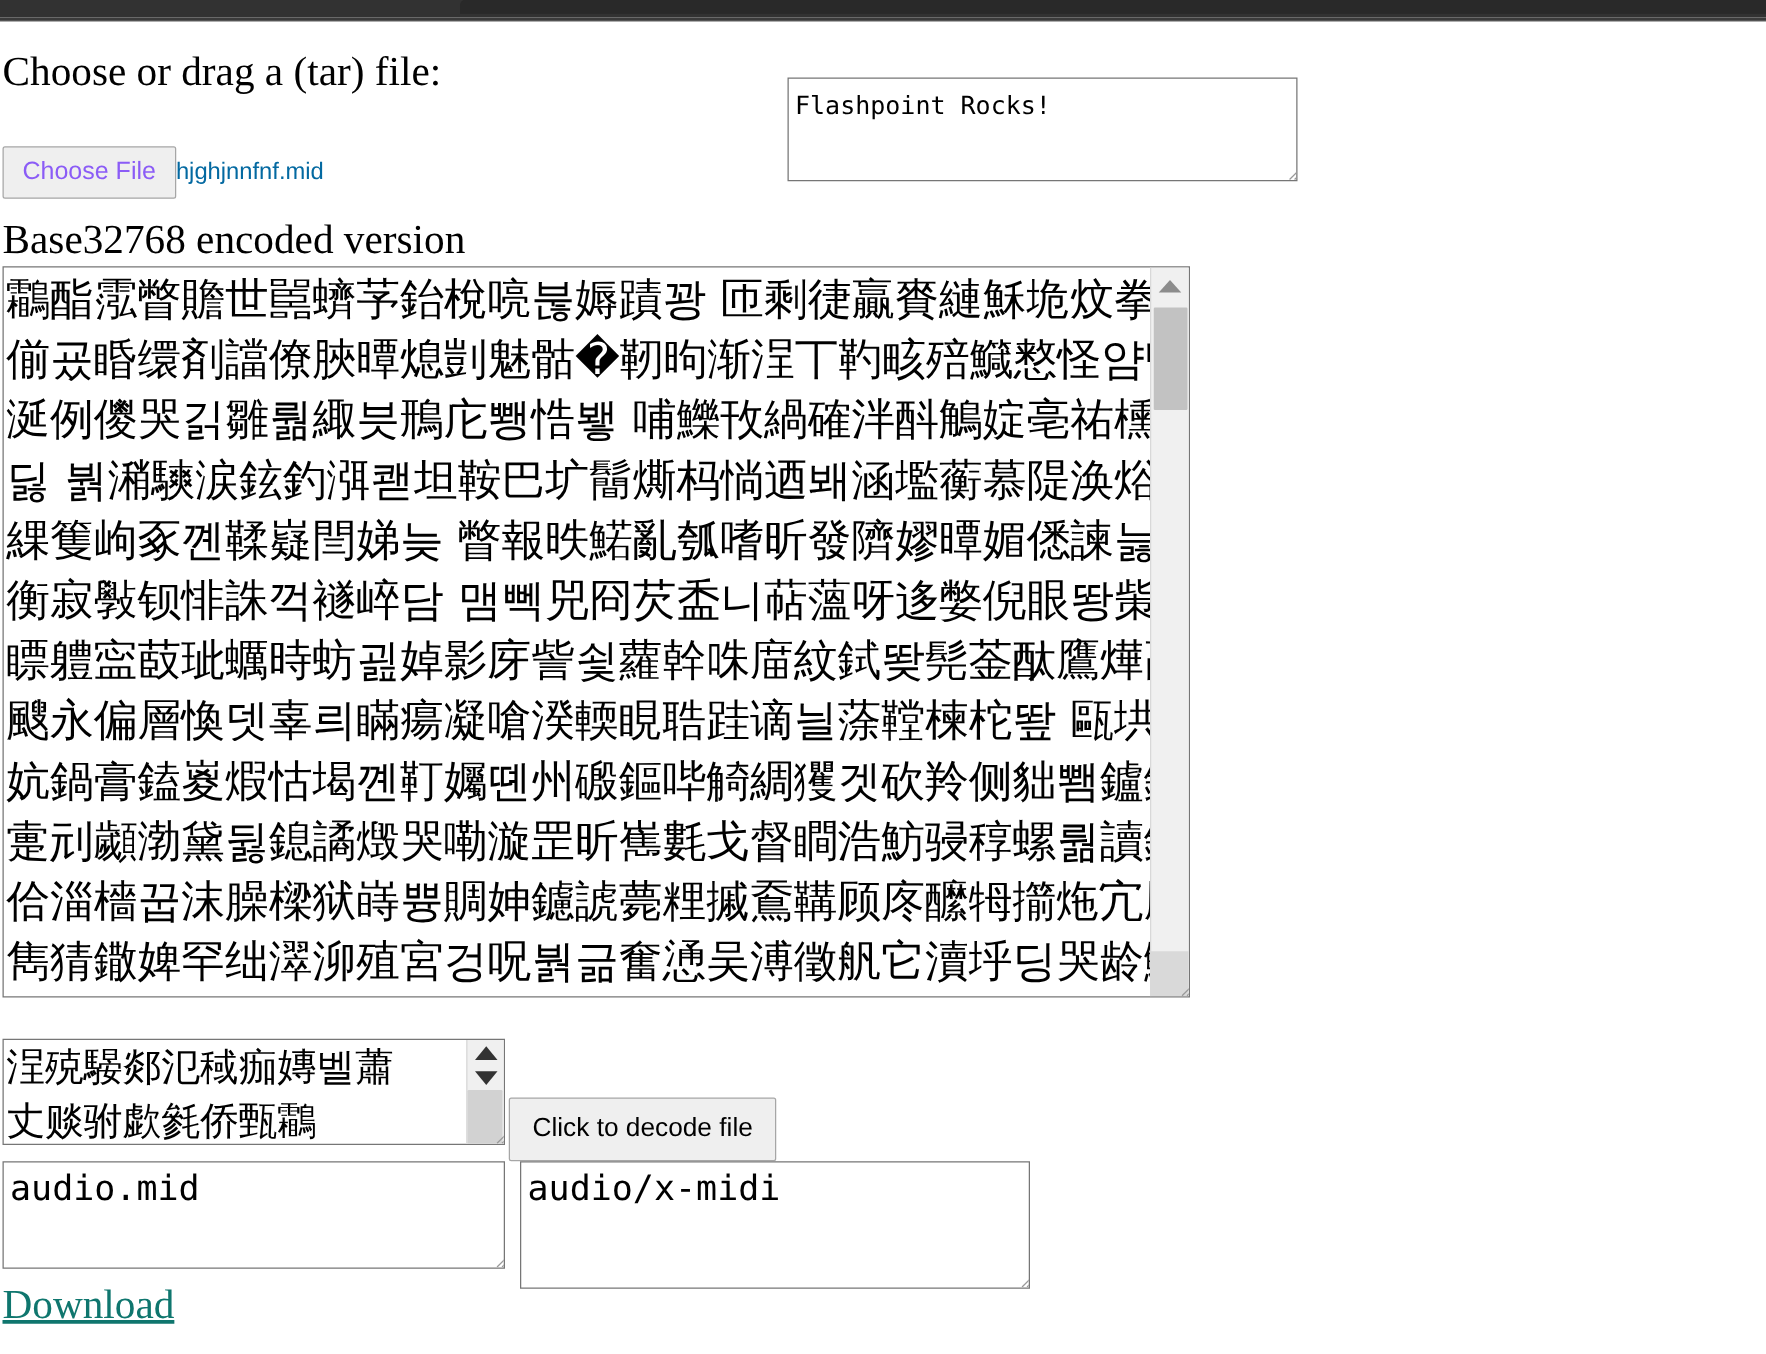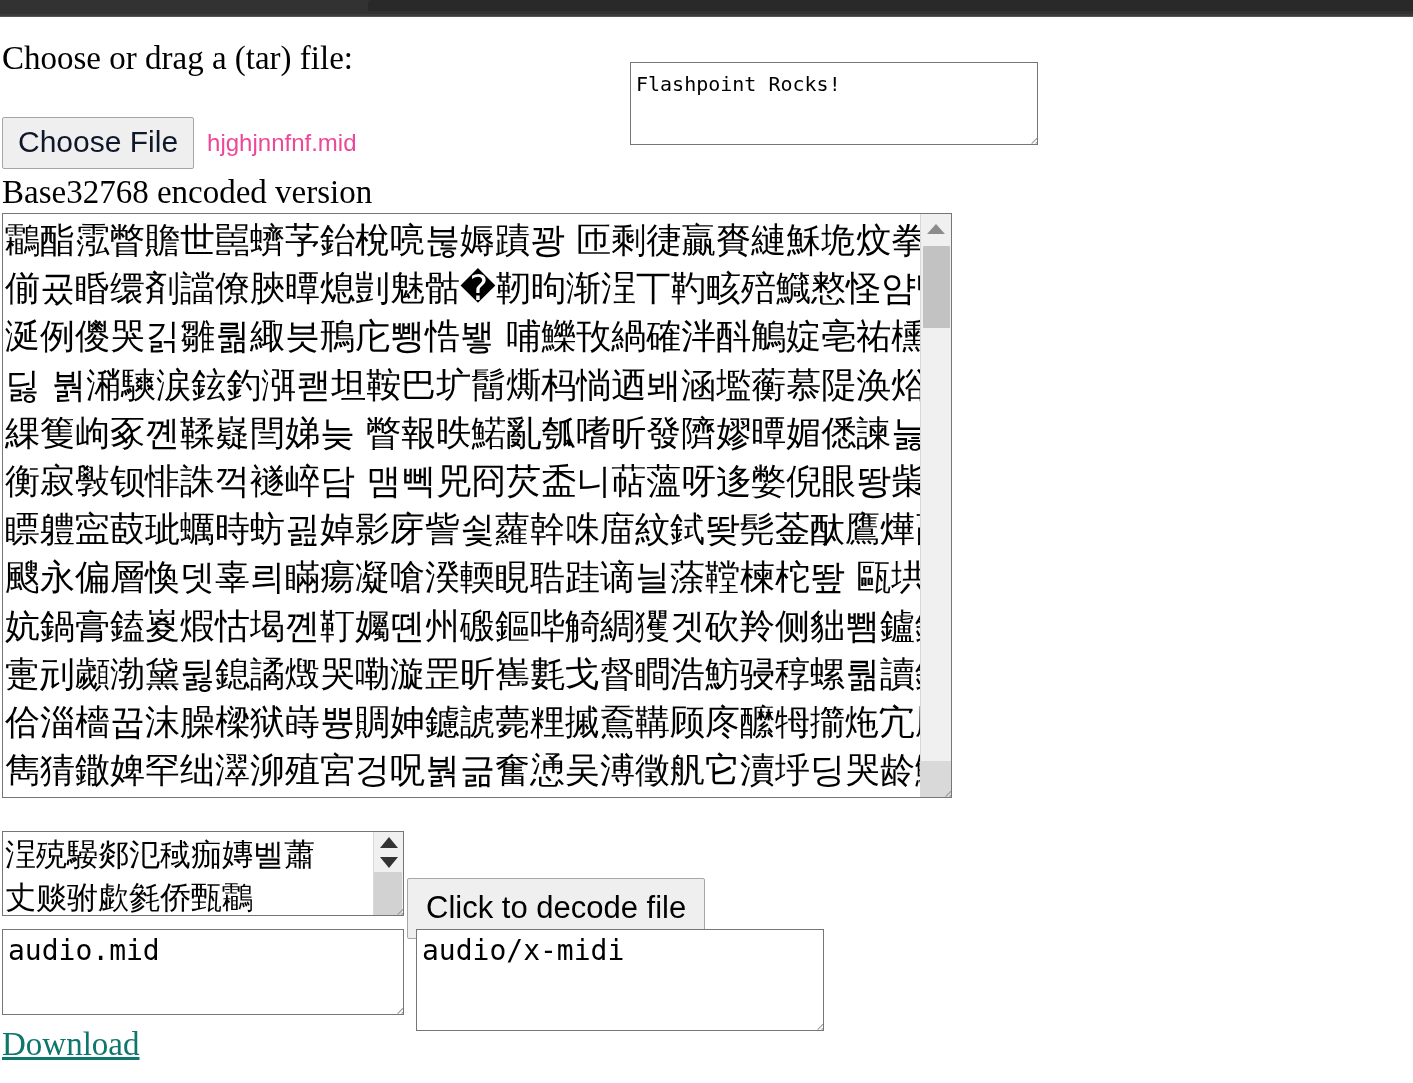--- a/index.html
+++ b/index.html
@@ -69,34 +69,33 @@
   
   #file-row {
     position: absolute;
     top: 99px;
     left: 2px;
     display: flex;
     align-items: center;
   }
   #choose-file-button {
     font-family: "Liberation Sans", "DejaVu Sans", sans-serif;
-    font-size: 30px;
+    font-size: 20px;
     line-height: 1;
     padding: 9px 15px 11px 15px;
     background: #efefef;
     border: 1px solid #a6a6a6;
     border-radius: 2px;
-    color: #0f172a;
+    color: #8b5cf6;
     cursor: default;
   }
   #file-name-label {
     font-family: "Liberation Sans", "DejaVu Sans", sans-serif;
-    font-size: 24px;
-    color: #ec4899;
-    margin-left: 13px;
+    font-size: 19px;
+    color: #0369a1;
     white-space: nowrap;
   }
 
   #title-base32768 {
     position: absolute;
     top: 157px;
     left: 2px;
   }
 
   
@@ -257,21 +256,21 @@
   .scrollbar-v.compact .sb-arrow.up .tri { border-bottom-width: 11px; border-bottom-color: #333; }
   .scrollbar-v.compact .sb-arrow.down .tri { border-top-width: 11px; border-top-color: #333; }
   #decoded-thumb { top: 0; left: 1px; width: 28px; height: 44px; background: #d2d2d2; }
 
   
   #decode-button {
     position: absolute;
     top: 860px;
     left: 407px;
     font-family: "Liberation Sans", "DejaVu Sans", sans-serif;
-    font-size: 31px;
+    font-size: 21px;
     line-height: 1;
     padding: 13px 18px 15px 18px;
     background: #efefef;
     border: 1px solid #a6a6a6;
     border-radius: 2px;
     color: #000;
     cursor: default;
     white-space: nowrap;
   }
 

